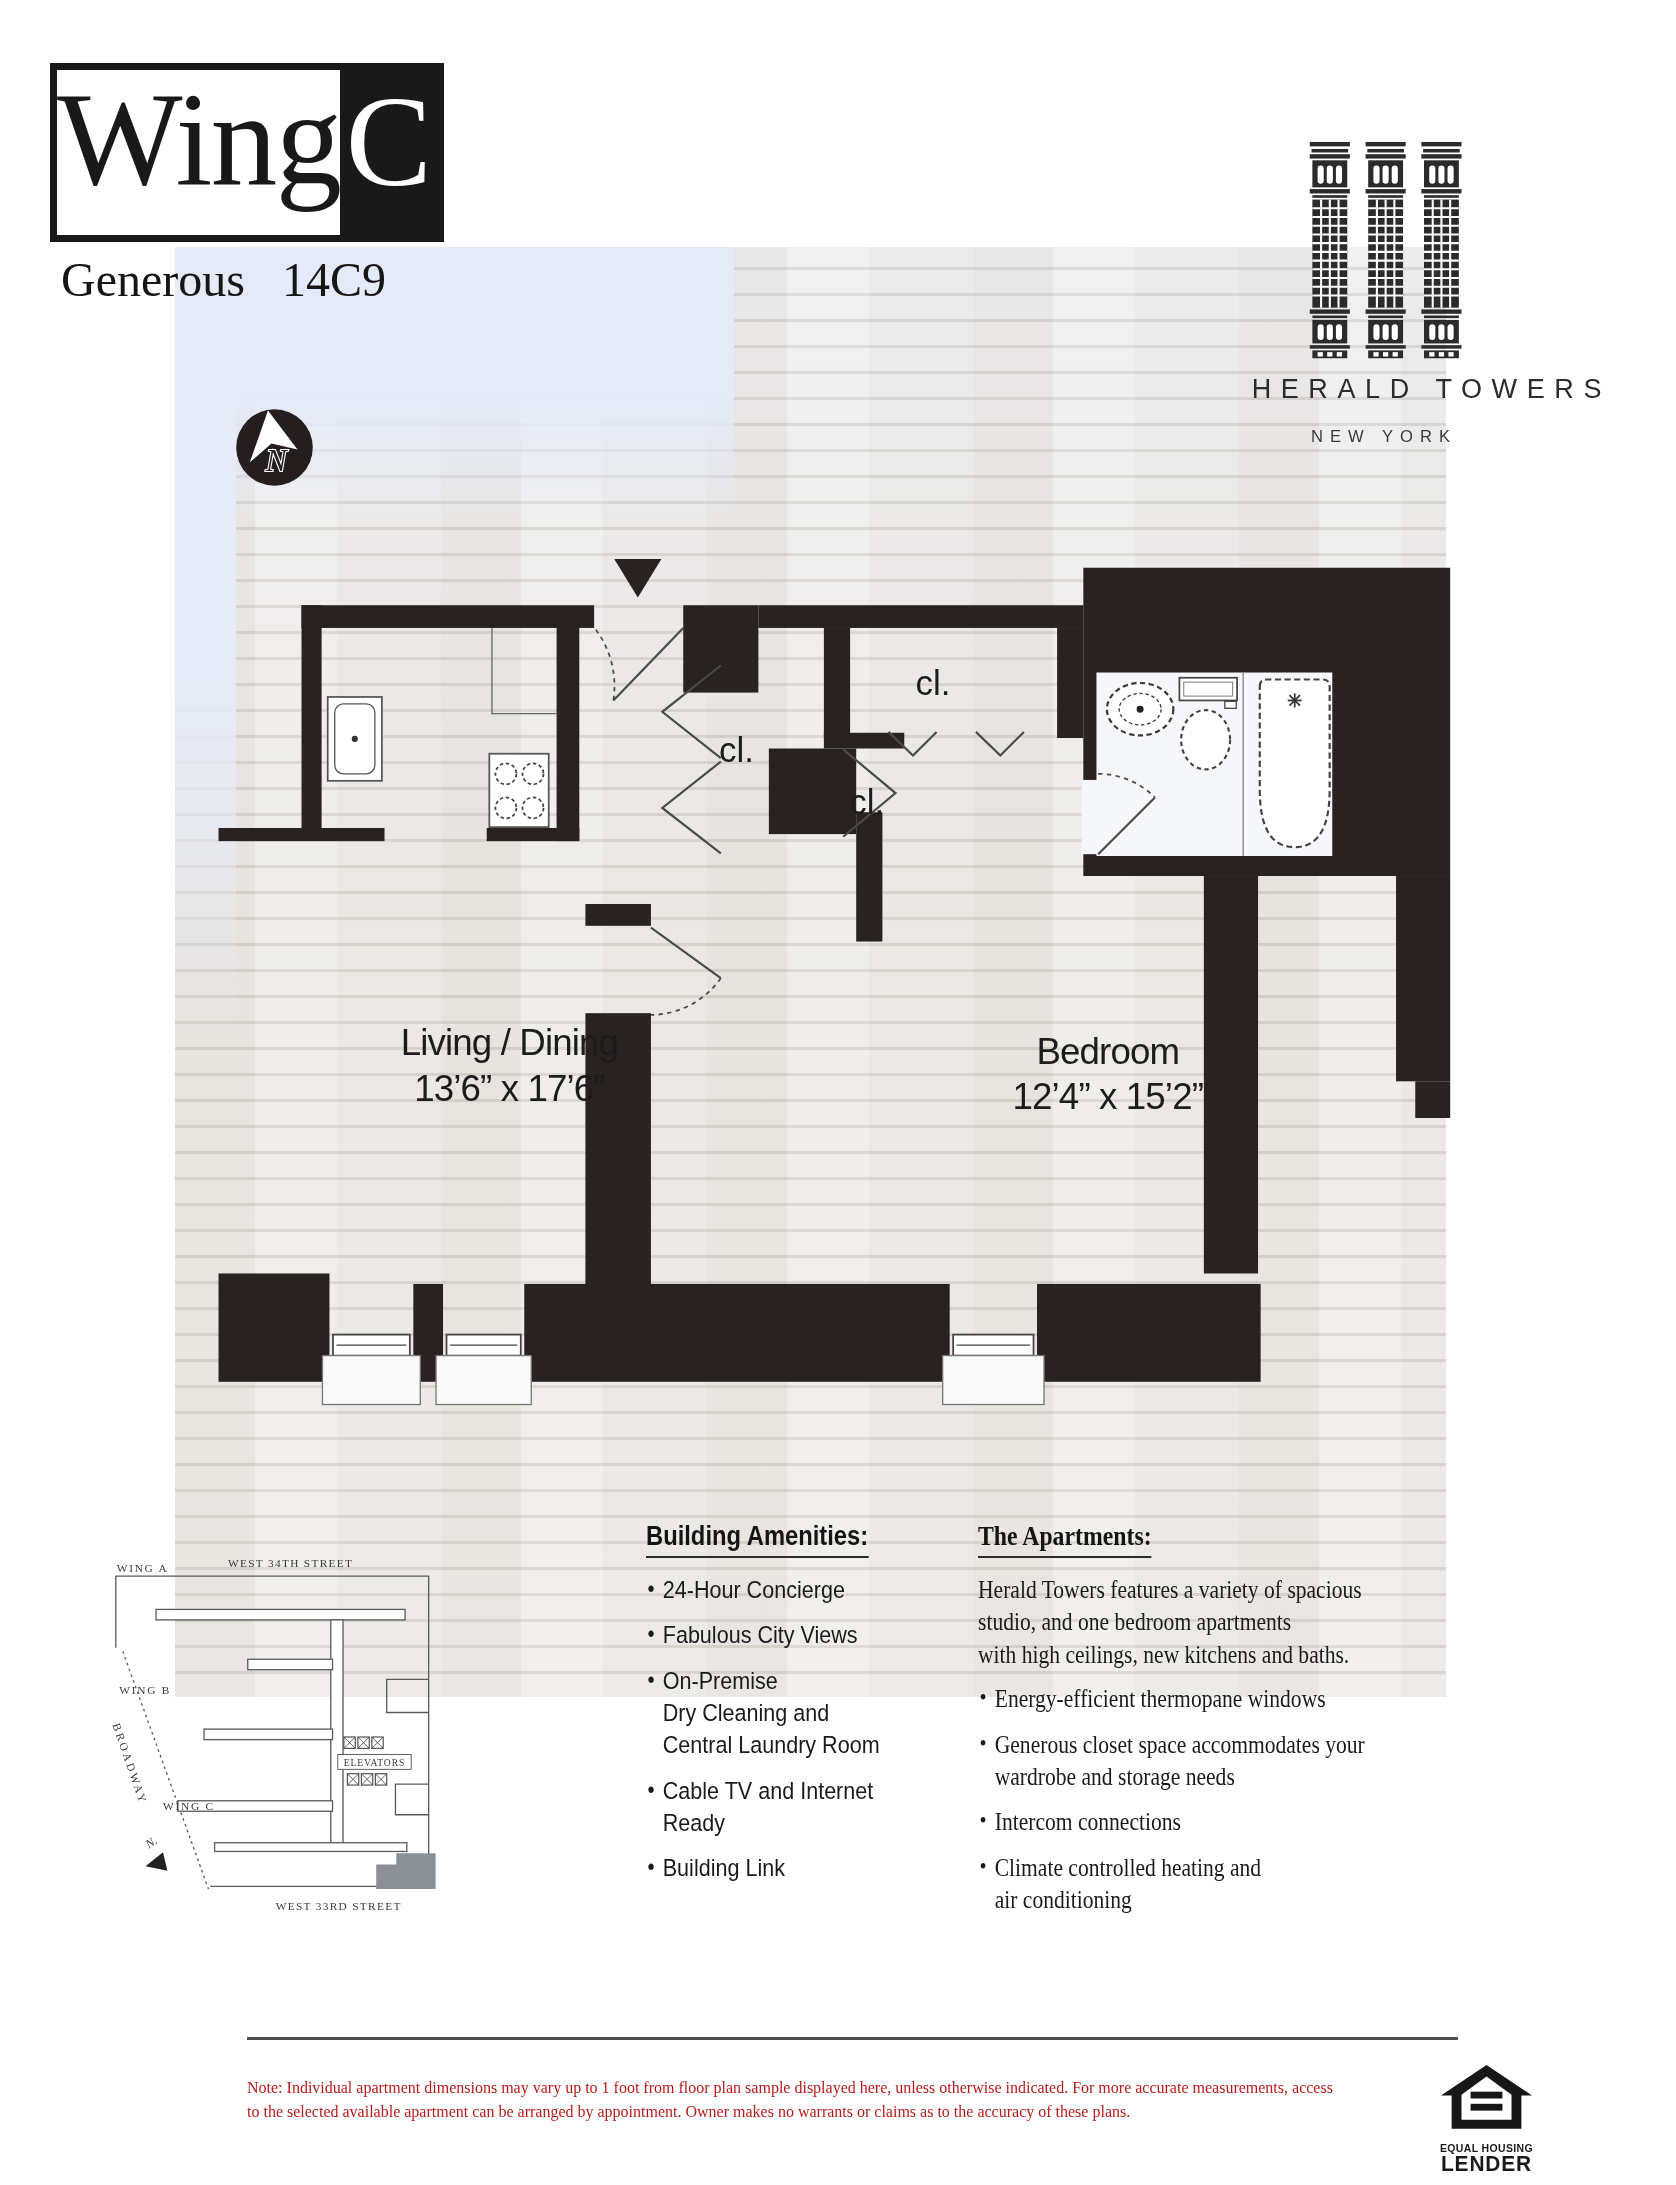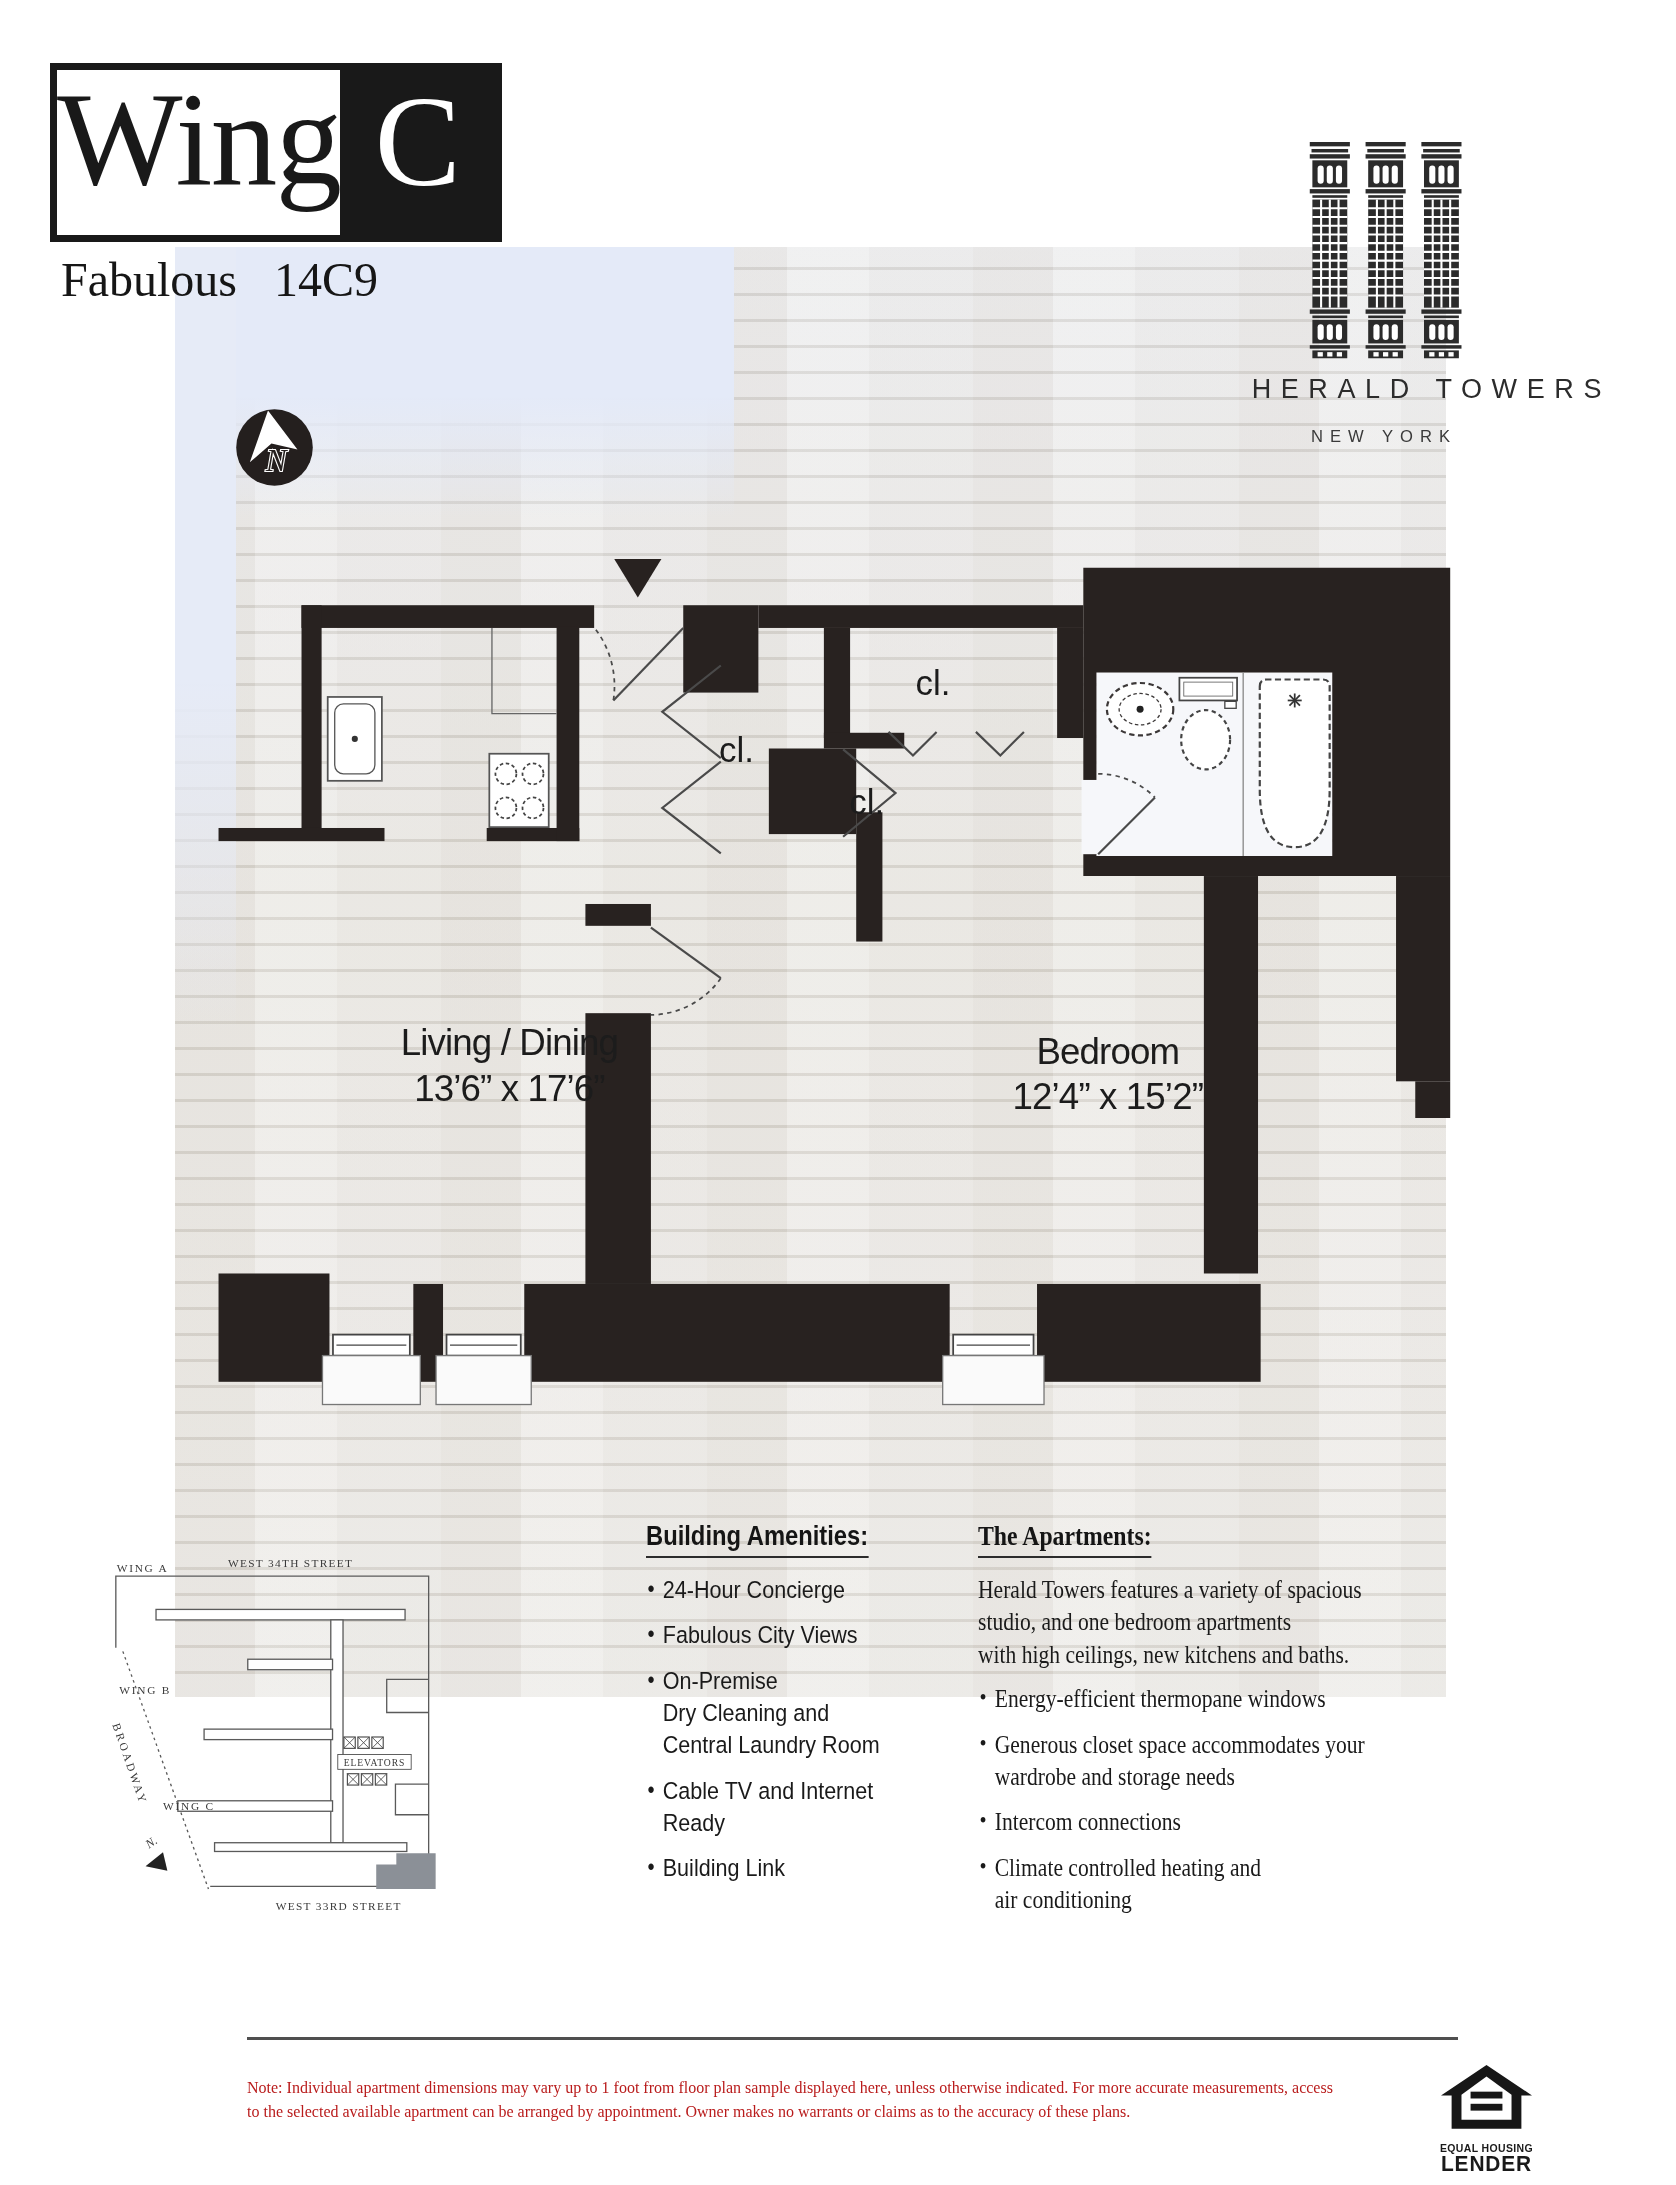--- a/index.html
+++ b/index.html
@@ -12,21 +12,21 @@
       repeating-linear-gradient(0deg, rgba(255,255,255,.28) 0 23px, rgba(168,162,152,.20) 23px 26px),
       repeating-linear-gradient(90deg, rgba(203,196,185,.40) 0 80px, rgba(230,227,221,.42) 80px 162px, rgba(213,208,200,.38) 162px 266px),
       linear-gradient(#edf0f7 0%, #eae8e4 45%, #efeeec 100%);
   }
   #photo-sky{position:absolute;left:0;top:0;width:559px;height:271px;
     background:linear-gradient(#e4eaf8 55%, rgba(228,234,248,0));}
   #photo-sky2{position:absolute;left:0;top:0;width:61px;height:786px;
     background:linear-gradient(#e6ebf7 55%, rgba(230,235,247,0));}
 
   
-  #wingbox{position:absolute;left:50px;top:63px;width:452px;height:179px;
+  #wingbox{position:absolute;left:50px;top:63px;width:394px;height:179px;
     border:7.9px solid #191919;box-sizing:border-box;display:flex;background:#a16207;}
   #wingbox .wing-white{flex:1;display:flex;align-items:center;justify-content:center;background:#fff;}
   #wingbox .wing-black{width:164px;background:#191919;display:flex;align-items:center;justify-content:center;}
   .wing-word{font-family:"Liberation Serif",serif;font-size:133px;line-height:1;color:#191919;
     letter-spacing:-1.7px;padding-bottom:26px;}
   .wing-letter{font-family:"Liberation Serif",serif;font-size:129px;line-height:1;color:#ffffff;padding-bottom:23px;}
 
   #apt-line{position:absolute;left:61px;top:252px;font-family:"Liberation Serif",serif;
     font-size:48px;color:#161616;white-space:nowrap;}
   #apt-line .num{margin-left:37px;}
@@ -73,21 +73,21 @@
 
   <div id="wingbox">
     <div class="wing-white">
       <span class="wing-word">Wing</span>
     </div>
     <div class="wing-black">
       <span class="wing-letter">C</span>
     </div>
   </div>
   <div id="apt-line">
-    <span>Fabulous</span><span class="num">14C9</span>
+    <span>Generous</span><span class="num">14C9</span>
   </div>
 
   <svg id="towers-svg" width="157" height="218" viewBox="0 0 180 250">
     <defs>
       <g id="tower" fill="#2b2b2b">
         <rect x="0" y="0" width="46" height="5"></rect>
         <rect x="2" y="8" width="42" height="4"></rect>
         <rect x="0" y="14" width="46" height="5"></rect>
         <rect x="3" y="21" width="40" height="31"></rect>
         <rect x="9" y="27" width="7" height="21" rx="3.5" fill="#fff"></rect>

